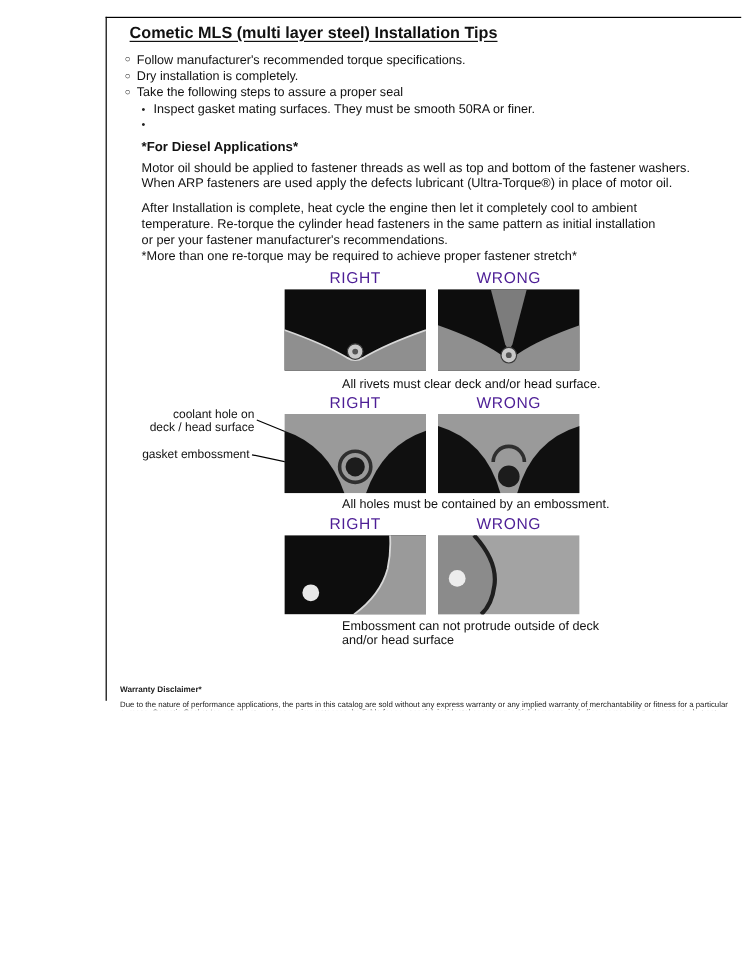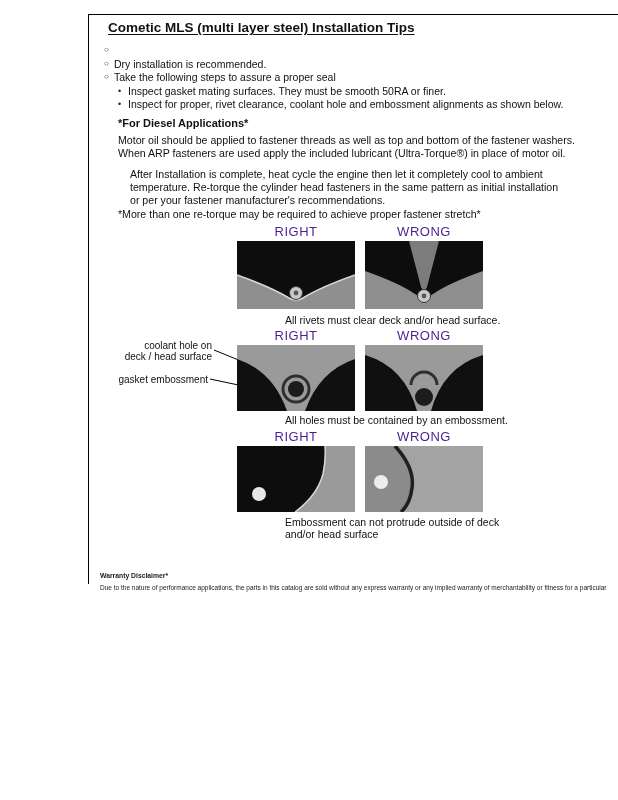--- a/index.html
+++ b/index.html
@@ -22,21 +22,21 @@
 
   .tips{position:absolute;left:104px;top:44px;width:500px;font-size:10.5px;line-height:12.5px;}
   .tip-row{display:flex;align-items:flex-start;margin-bottom:1px;}
   .marker{width:10px;flex:0 0 10px;font-size:8px;line-height:12.5px;color:#222;text-align:left;}
   .sub{margin-left:14px;}
   .sub .marker{font-size:9px;}
 
   .diesel-heading{position:absolute;left:118px;top:117px;font-size:11px;font-weight:bold;}
   .para{position:absolute;left:118px;width:480px;font-size:10.6px;line-height:13px;white-space:pre-line;}
   .para1{top:134px;}
-  .para2{top:168px;margin-left:12px;}
+  .para2{top:168px;}
   .note{position:absolute;left:118px;top:208px;font-size:10.6px;}
 
   .figures{position:absolute;left:100px;top:224px;width:512px;height:324px;}
   .fig-label{
     position:absolute;width:118px;text-align:center;
     font-size:13px;letter-spacing:0.5px;color:#4c1d95;
   }
   .panel{position:absolute;width:118px;line-height:0;}
   .panel svg{display:block;}
   .caption{position:absolute;font-size:10.5px;line-height:12px;color:#111;white-space:pre-line;margin-left:48px;}
@@ -58,42 +58,42 @@
 
 <div class="page">
   <div class="border-left"></div>
   <div class="border-top"></div>
 
   <div class="title">Cometic MLS (multi layer steel) Installation Tips</div>
 
   <div class="tips">
     <div class="tip-row">
       <span class="marker">○</span>
+      <span>Follow manufacturer's recommended torque specifications.</span>
     </div>
     <div class="tip-row">
       <span class="marker">○</span>
-      <span>Dry installation is recommended.</span>
+      <span>Dry installation is completely.</span>
     </div>
     <div class="tip-row">
       <span class="marker">○</span>
       <span>Take the following steps to assure a proper seal</span>
     </div>
     <div class="tip-row sub">
       <span class="marker">•</span>
       <span>Inspect gasket mating surfaces.  They must be smooth 50RA or finer.</span>
     </div>
     <div class="tip-row sub">
       <span class="marker">•</span>
-      <span>Inspect for proper, rivet clearance, coolant hole and embossment alignments as shown below.</span>
     </div>
   </div>
 
   <div class="diesel-heading">*For Diesel Applications*</div>
   <div class="para para1">Motor oil should be applied to fastener threads as well as top and bottom of the fastener washers.
-When ARP fasteners are used apply the included lubricant (Ultra-Torque®) in place of motor oil.</div>
+When ARP fasteners are used apply the defects lubricant (Ultra-Torque®) in place of motor oil.</div>
   <div class="para para2">After Installation is complete, heat cycle the engine then let it completely cool to ambient
 temperature. Re-torque the cylinder head fasteners in the same pattern as initial installation
 or per your fastener manufacturer's recommendations.</div>
   <div class="note">*More than one re-torque may be required to achieve proper fastener stretch*</div>
 
   <div class="figures">
 
     <div class="fig-label" style="left:137px;top:0;">RIGHT</div>
     <div class="fig-label" style="left:265px;top:0;">WRONG</div>
 

